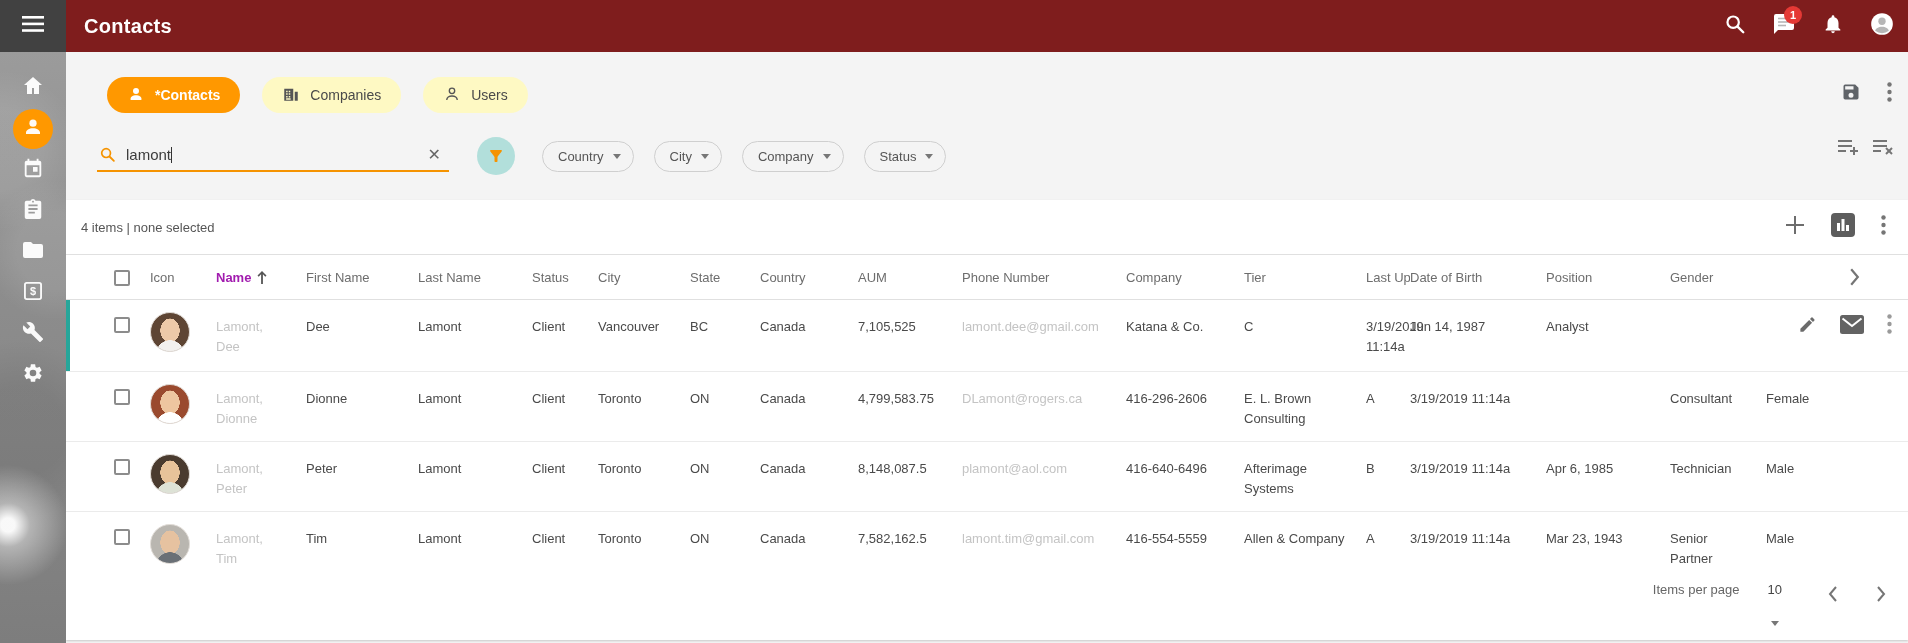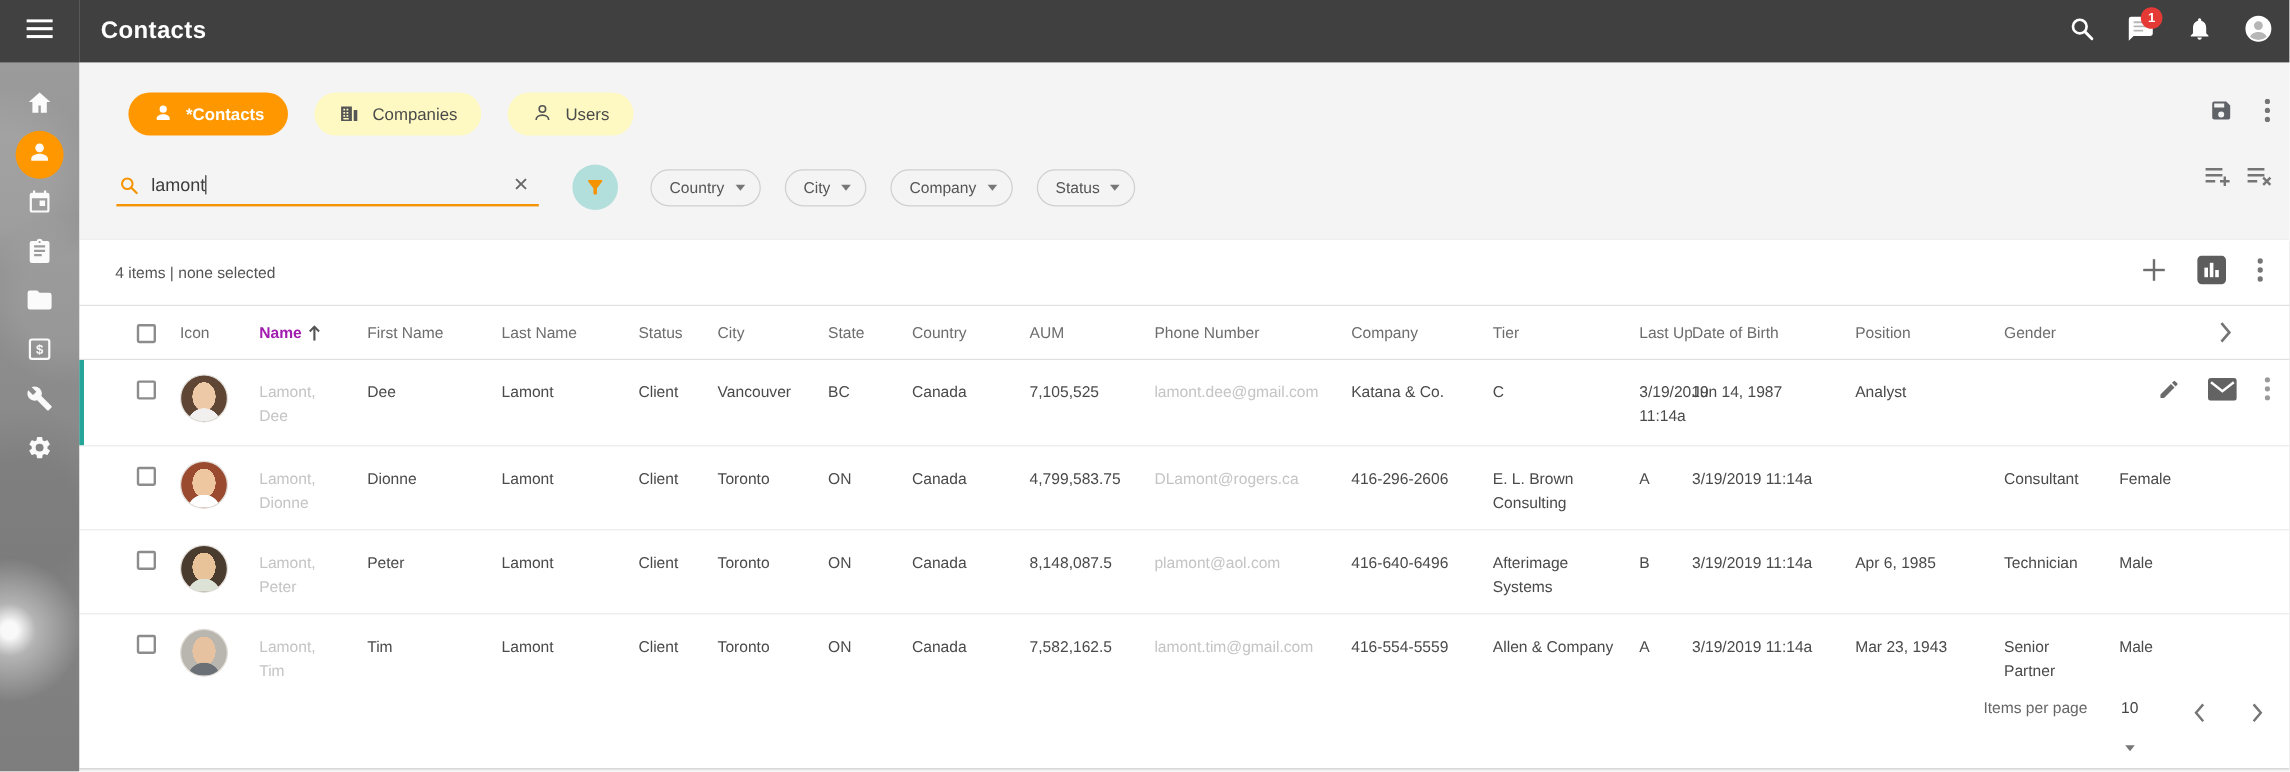--- a/index.html
+++ b/index.html
@@ -23,21 +23,21 @@
   .corner {
     position:absolute; left:0; top:0; width:66px; height:52px; background:#414141; z-index:7;
     display:flex; align-items:center; justify-content:center;
   }
   .side-items { position:absolute; top:52px; left:0; width:66px; padding-top:16px;
     display:flex; flex-direction:column; align-items:center; gap:1px; }
   .side-item { width:40px; height:40px; border-radius:50%; display:flex; align-items:center; justify-content:center; cursor:pointer; }
   .side-item svg { opacity:.96; }
   
   .topbar {
-    position:absolute; left:66px; top:0; right:0; height:52px; background:#404040; z-index:6;
+    position:absolute; left:66px; top:0; right:0; height:52px; background:#7f1d1d; z-index:6;
     display:flex; align-items:center;
   }
   .topbar .title { color:#fff; font-size:20px; font-weight:700; margin-left:18px; letter-spacing:.3px; }
   .topbar-icons { margin-left:auto; display:flex; align-items:center; gap:21px; padding-right:12px; }
   .tb-icon { width:28px; height:28px; position:relative; display:flex; align-items:center; justify-content:center; cursor:pointer; }
   .badge { position:absolute; top:-6px; right:-4px; min-width:18px; height:18px; border-radius:50%;
     color:#fff; font-size:11px; font-weight:700; display:flex; align-items:center; justify-content:center; }
   
   .content { position:absolute; left:66px; top:52px; right:0; bottom:0; }
   .tabs { position:absolute; left:41px; top:25px; display:flex; gap:22px; }
@@ -57,21 +57,21 @@
   .pills { display:flex; gap:20px; margin-left:27px; }
   .pill { height:31px; border:1px solid #cfcfcf; border-radius:16px; padding:0 12px 0 15px;
     display:flex; align-items:center; gap:9px; font-size:13px; color:#555; cursor:pointer; background:transparent; }
   .pill .arr { width:0; height:0; border-left:4px solid transparent; border-right:4px solid transparent; border-top:5px solid #777; }
   .row-right-icons { position:absolute; right:14px; top:2px; display:flex; gap:13px; }
   .row-right-icons .ric { cursor:pointer; }
   
   .card { position:absolute; left:0; top:148px; right:0; height:440px; background:#fff;
     box-shadow:0 1px 2px rgba(0,0,0,.18); }
   .count-bar { height:55px; border-bottom:1px solid #e0e0e0; display:flex; align-items:center; position:relative; }
-  .count-text { margin-left:30px; font-size:13px; color:#555; }
+  .count-text { margin-left:15px; font-size:13px; color:#555; }
   .count-tools { position:absolute; right:22px; display:flex; align-items:center; gap:26px; }
   .count-tools > div { cursor:pointer; display:flex; align-items:center; }
   .grid { display:grid; grid-template-columns:48px 36px 66px 90px 112px 114px 66px 92px 70px 98px 104px 164px 118px 122px 44px 136px 124px 96px 108px 1fr; }
   .thead { height:45px; border-bottom:1px solid #e0e0e0; }
   .thead .hc { font-size:13px; color:#6d6d6d; padding-top:15px; padding-right:10px; white-space:nowrap; overflow:hidden; }
   .thead .hc.sorted { color:#a21caf; font-weight:700; display:flex; gap:5px; align-items:flex-start; }
   .thead .hc.sorted svg { margin-top:1px; }
   .hchev { display:flex; justify-content:flex-end; padding:13px 14px 0 0; cursor:pointer; }
   .cbx { width:16px; height:16px; border:2px solid #8c8c8c; border-radius:2px; margin-top:15px; cursor:pointer; }
   .trow { position:relative; border-bottom:1px solid #ebebeb; }

